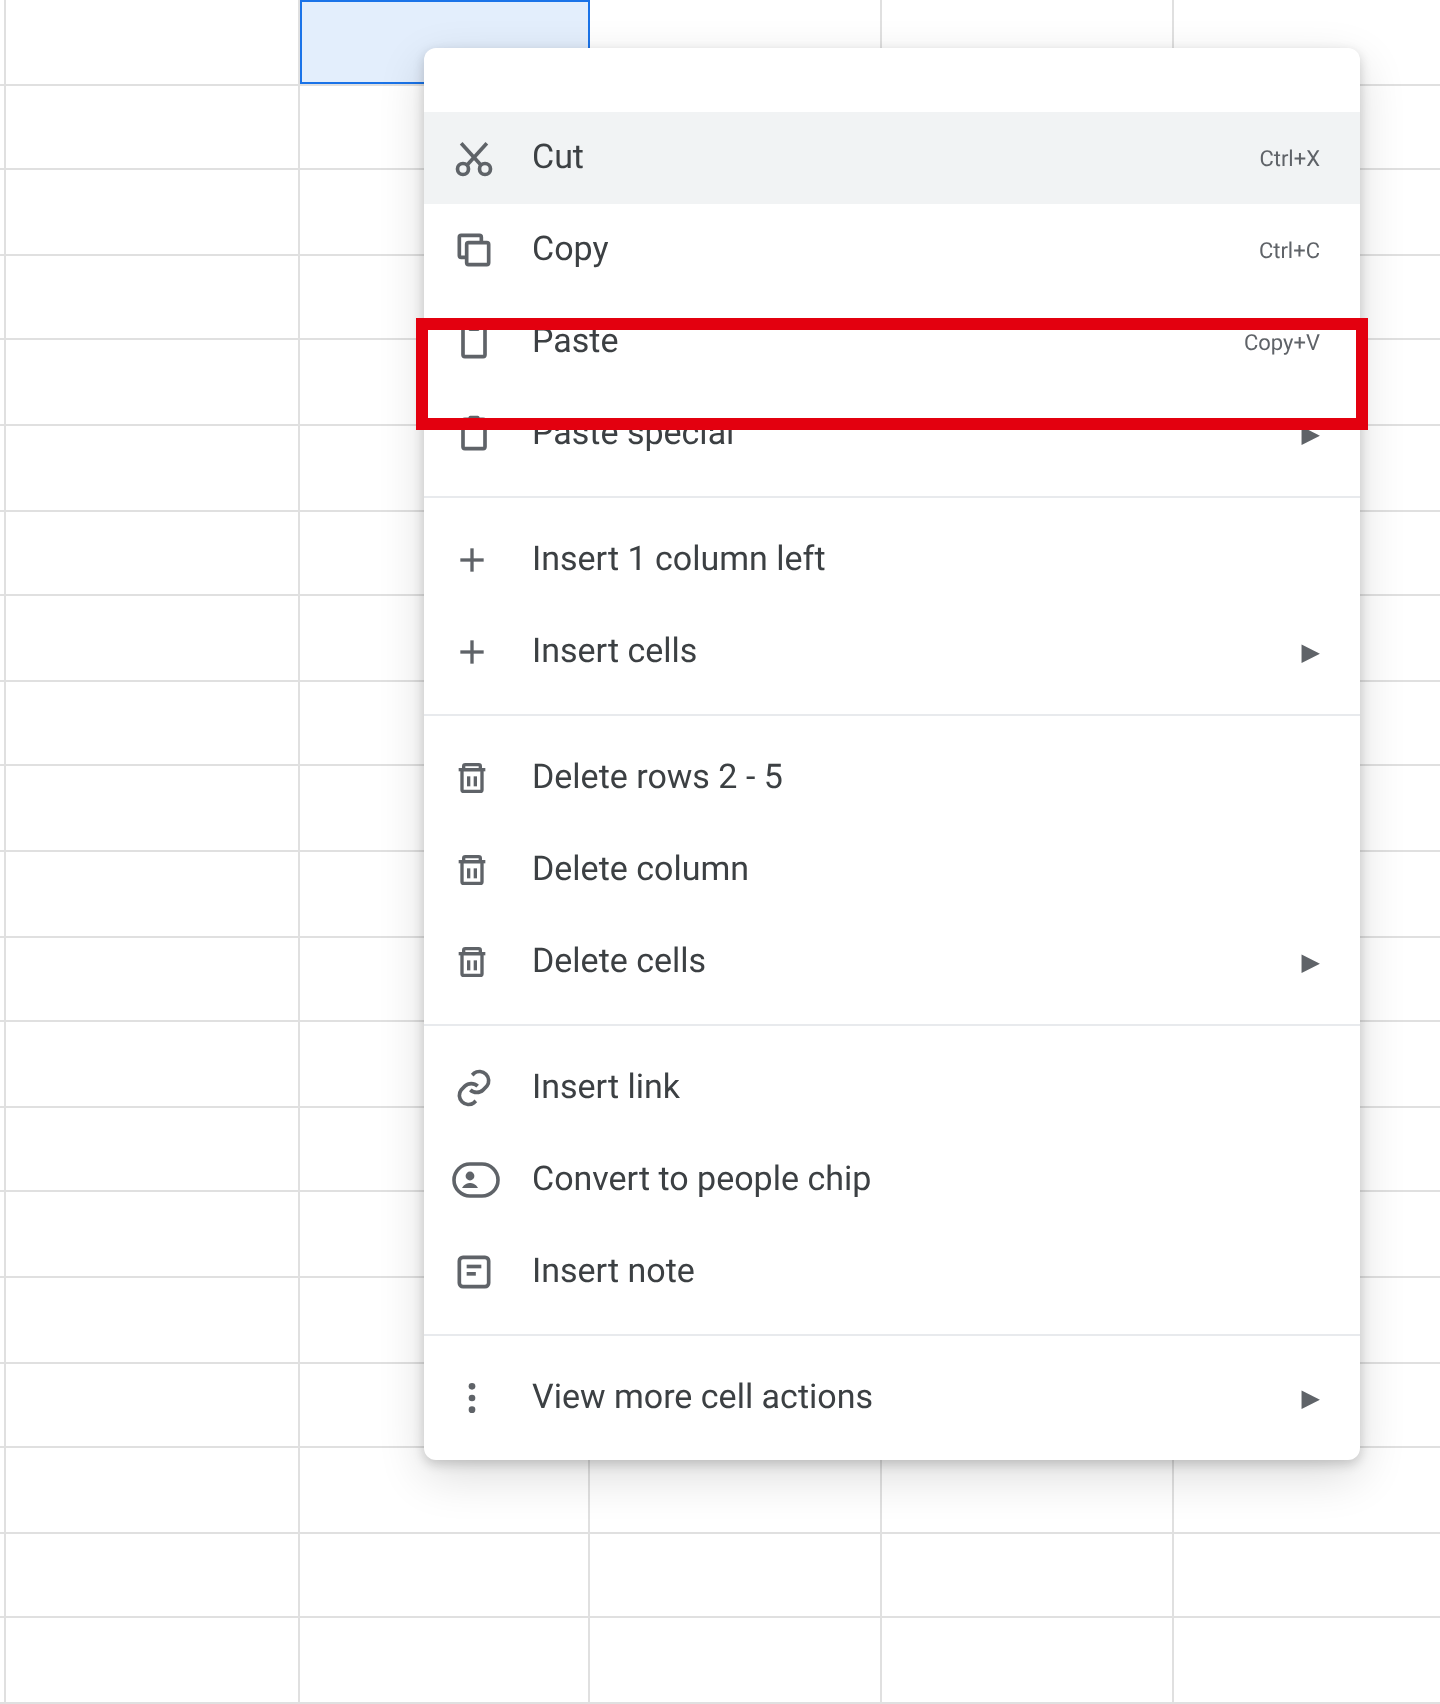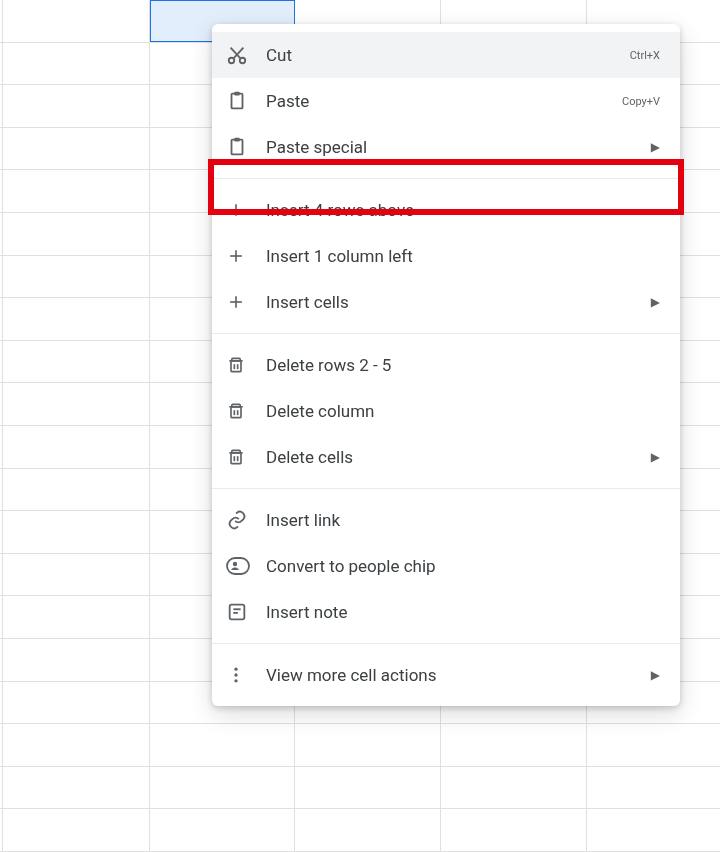--- a/index.html
+++ b/index.html
@@ -36,21 +36,21 @@
     color: #3c4043;
   }
   .menu-item {
     display: flex;
     align-items: center;
     height: 46px;
     padding: 0 20px 0 14px;
     cursor: default;
     position: relative;
   }
-  .menu-item.hovered { background: #f1f3f4; }
+  .menu-item.hovered { background: #f1f3f4; margin-top: 24px; }
   .menu-item .icon-slot {
     width: 40px; display: flex; align-items: center; justify-content: flex-start;
     color: #5f6368;
   }
   .menu-item .label { flex: 1; }
   .menu-item .shortcut { color: #5f6368; font-size: 11px; }
   .menu-item .arrow { color: #5f6368; font-size: 12px; margin-left: auto; }
   .menu-sep {
     height: 1px; background: #e8eaed; margin: 8px 0;
   }
@@ -239,20 +239,30 @@
         <circle cx="6" cy="18" r="3"></circle>
           <circle cx="18" cy="18" r="3"></circle>
         <line x1="8.5" y1="15.5" x2="19" y2="4"></line>
           <line x1="15.5" y2="4" x2="5" y1="15.5"></line>
       </svg>
     </span>
     <span class="label">Cut</span>
     <span class="shortcut">Ctrl+X</span>
   </div>
 
+  <div class="menu-item">
+    <span class="icon-slot">
+      <svg width="22" height="22" viewBox="0 0 24 24" fill="none" stroke="#5f6368" stroke-width="2">
+        <rect x="8" y="8" width="12" height="12" rx="1"></rect>
+        <path d="M16 8V5a1 1 0 0 0-1-1H5a1 1 0 0 0-1 1v10a1 1 0 0 0 1 1h3"></path>
+      </svg>
+    </span>
+    <span class="label">Copy</span>
+    <span class="shortcut">Ctrl+C</span>
+  </div>
 
   <div class="menu-item">
     <span class="icon-slot">
       <svg width="22" height="22" viewBox="0 0 24 24" fill="none" stroke="#5f6368" stroke-width="2">
         <rect x="6" y="4" width="12" height="16" rx="1"></rect>
         <rect x="9" y="2" width="6" height="4" rx="1" fill="#5f6368" stroke="none"></rect>
       </svg>
     </span>
     <span class="label">Paste</span>
     <span class="shortcut">Copy+V</span>
@@ -264,29 +274,20 @@
         <rect x="6" y="4" width="12" height="16" rx="1"></rect>
         <rect x="9" y="2" width="6" height="4" rx="1" fill="#5f6368" stroke="none"></rect>
       </svg>
     </span>
     <span class="label">Paste special</span>
     <span class="arrow">▶</span>
   </div>
 
   <div class="menu-sep"></div>
 
-  <div class="menu-item">
-    <span class="icon-slot">
-      <svg width="20" height="20" viewBox="0 0 24 24" fill="none" stroke="#5f6368" stroke-width="2">
-        <line x1="12" y1="5" x2="12" y2="19"></line>
-          <line x1="5" y1="12" x2="19" y2="12"></line>
-      </svg>
-    </span>
-    <span class="label">Insert 4 rows above</span>
-  </div>
 
   <div class="menu-item">
     <span class="icon-slot">
       <svg width="20" height="20" viewBox="0 0 24 24" fill="none" stroke="#5f6368" stroke-width="2">
         <line x1="12" y1="5" x2="12" y2="19"></line>
           <line x1="5" y1="12" x2="19" y2="12"></line>
       </svg>
     </span>
     <span class="label">Insert 1 column left</span>
   </div>

